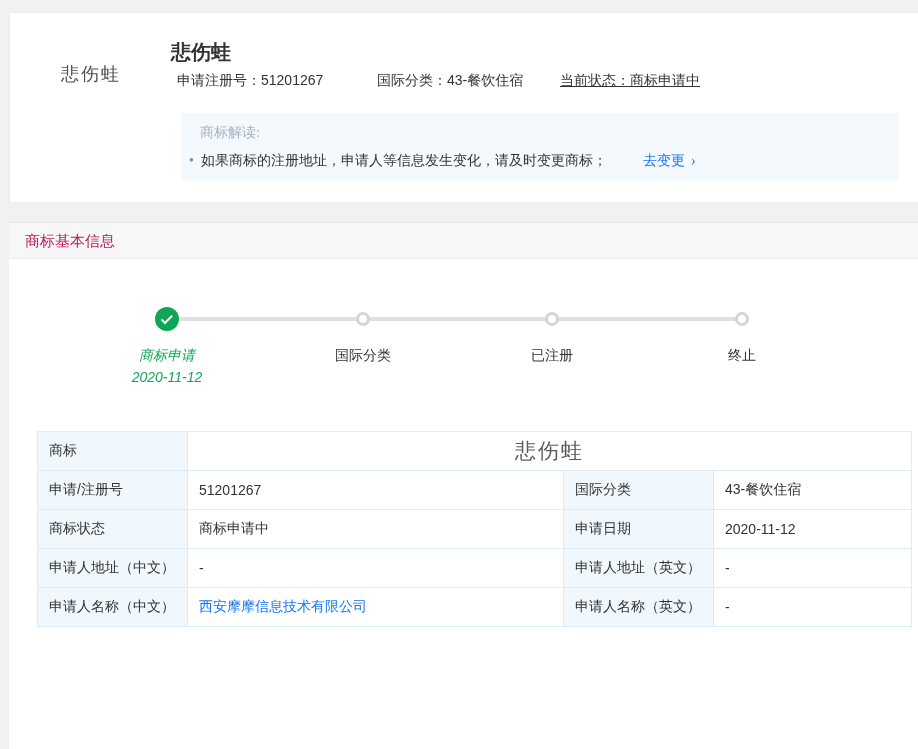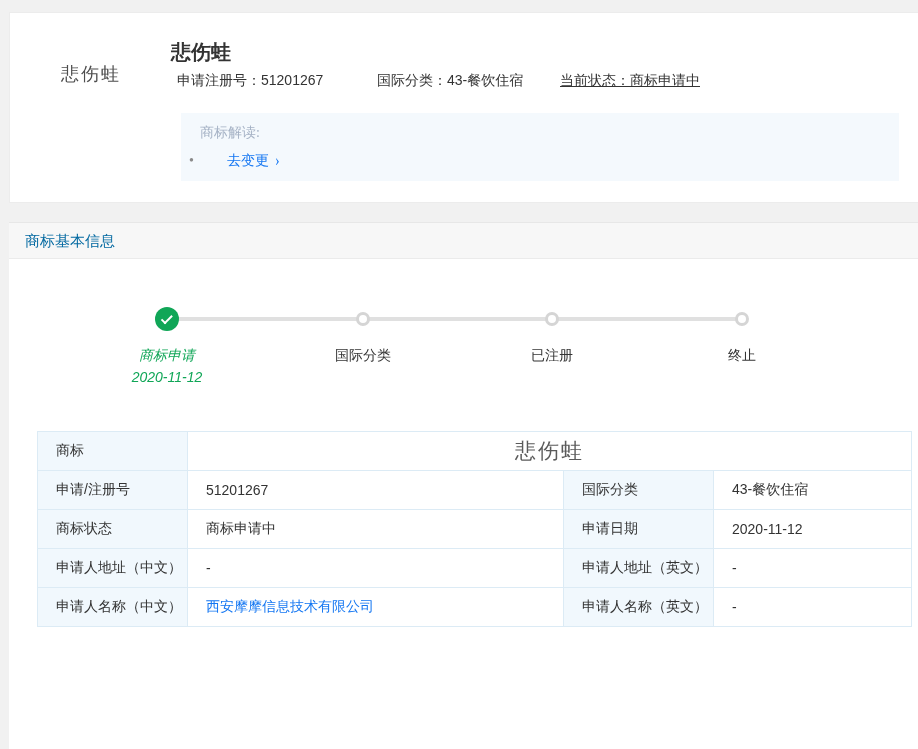--- a/index.html
+++ b/index.html
@@ -42,30 +42,30 @@
   }
   .note-title{
     position:absolute;left:19px;top:11px;font-size:14px;color:#a5b2c5;
   }
   .note-line{
     position:absolute;left:8px;top:39px;font-size:14px;color:#333;white-space:nowrap;
     display:flex;align-items:center;
   }
   .note-bullet{color:#8a8a8a;font-size:14px;margin-right:7px;}
   .go-change{
-    margin-left:26px;color:var(--link-blue,#1577f2);text-decoration:none;cursor:pointer;
+    margin-left:36px;color:var(--link-blue,#1577f2);text-decoration:none;cursor:pointer;
     display:inline-flex;align-items:center;font-size:14px;
   }
   .chev{margin-left:6px;font-size:14px;transform:scaleY(1.15);}
 
   
   .basic-card{top:222px;height:527px;border-top:1px solid #e7e7e7;}
   .section-header{
     height:36px;line-height:36px;background:#f7f7f7;border-bottom:1px solid #ebebeb;
-    font-size:15px;color:#0369a1;padding-left:16px;
+    font-size:15px;color:#be185d;padding-left:16px;
   }
 
   
   .timeline{position:absolute;left:0;top:0;width:100%;height:200px;}
   .tl-line{position:absolute;left:158px;top:94px;width:575px;height:4px;background:#e0e0e0;border-radius:2px;}
   .tl-circle-done{
     position:absolute;top:84px;width:24px;height:24px;border-radius:50%;
     background:var(--done-green,#10a657);
     display:flex;align-items:center;justify-content:center;
   }
@@ -81,21 +81,21 @@
   .tl-label.done,.tl-date{color:var(--done-green,#10a657);font-style:italic;}
   .tl-date{position:absolute;top:146px;width:140px;text-align:center;font-size:14px;}
 
   
   .info-table{
     position:absolute;left:28px;top:208px;width:874px;
     border-collapse:collapse;table-layout:fixed;font-size:14px;
   }
   .info-table td{
     border:1px solid var(--table-border,#dcebf5);
-    padding:0 0 0 18px;color:#333;vertical-align:middle;
+    padding:0 0 0 11px;color:#333;vertical-align:middle;
     overflow:hidden;white-space:nowrap;
   }
   .info-table td.lbl{background:var(--cell-blue,#f1f8fd);}
   .row-mark{height:126px;}
   .info-table tr{height:39px;}
   .mark-cell{text-align:center;padding:0 !important;}
   .mark-text{
     font-family:"DejaVu Serif","Liberation Serif",serif;
     font-size:21px;color:#5a5a5a;letter-spacing:2px;
   }
@@ -117,20 +117,21 @@
     <span>国际分类：</span><span>43-餐饮住宿</span>
   </div>
   <div class="info-field f2">
     <span>当前状态：</span><span>商标申请中</span>
   </div>
 
   <div class="note-box">
     <div class="note-title">商标解读:</div>
     <div class="note-line">
       <span class="note-bullet">•</span>
+      <span>如果商标的注册地址，申请人等信息发生变化，请及时变更商标；</span>
       <a class="go-change">
         <span>去变更</span>
         <span class="chev">›</span>
       </a>
     </div>
   </div>
 </section>
 
 <section class="card basic-card">
   <div class="section-header">商标基本信息</div>

